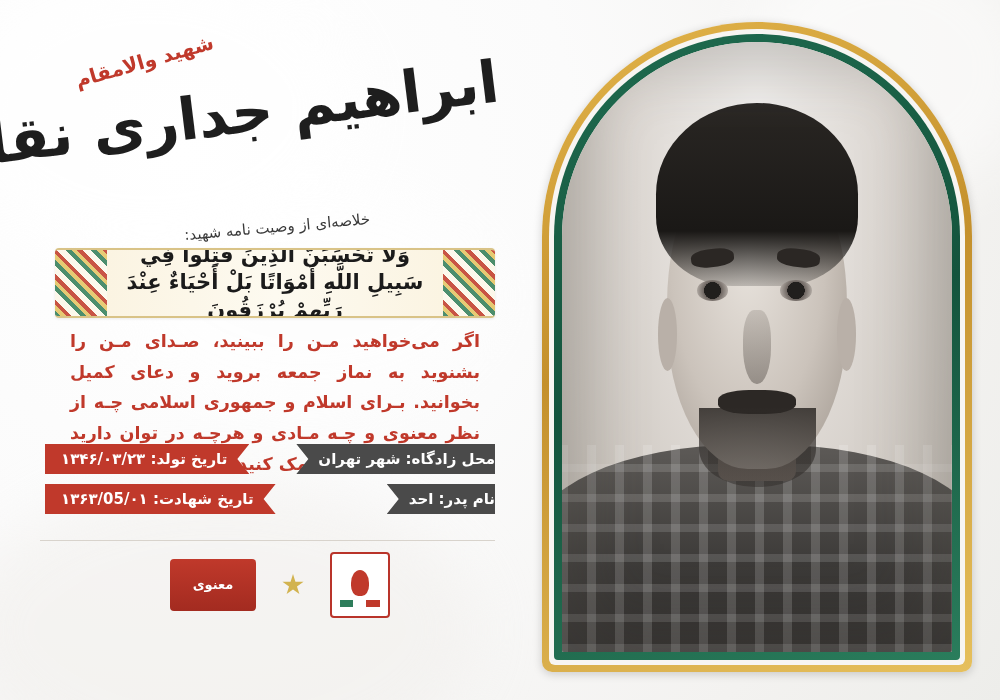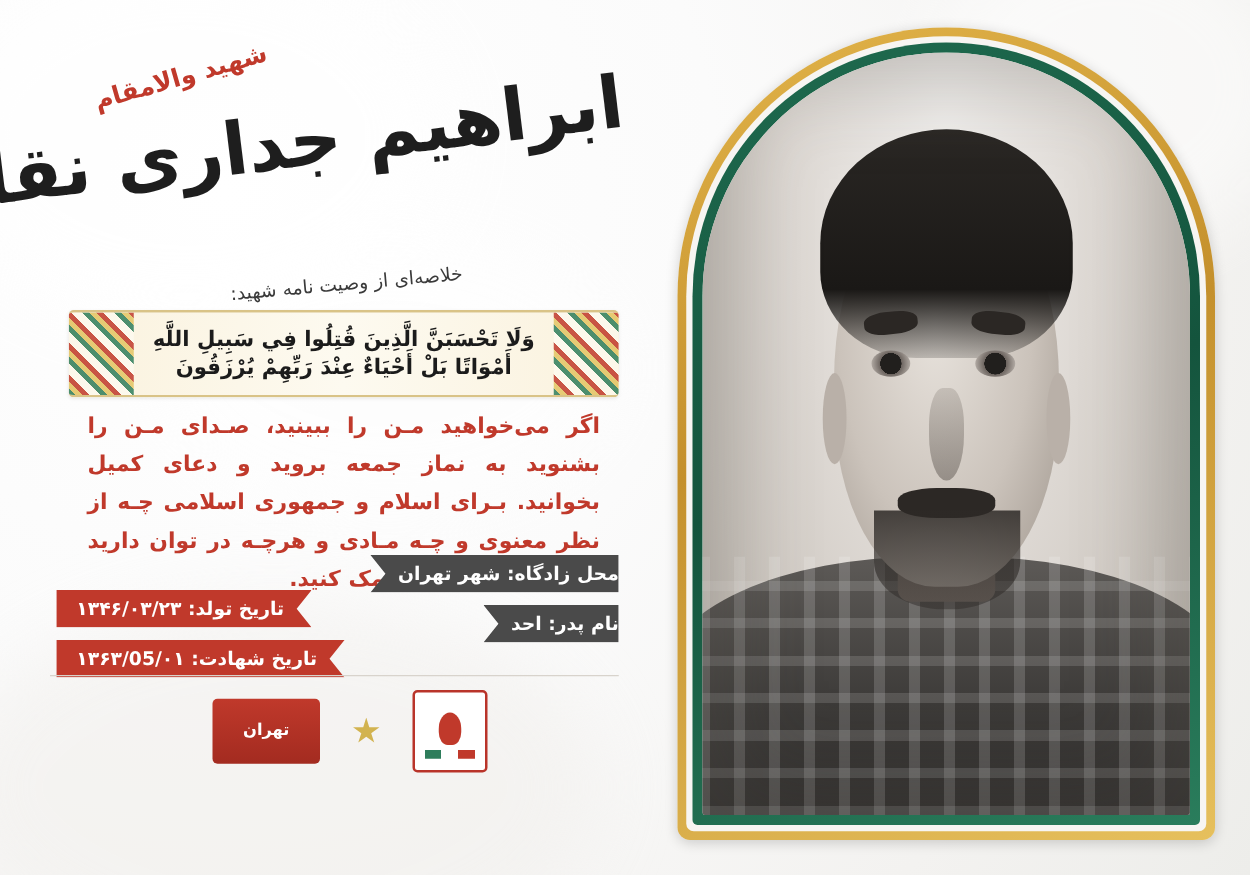--- a/index.html
+++ b/index.html
@@ -153,21 +153,21 @@
     position:absolute;top:0;bottom:0;width:52px;
     background:
       repeating-linear-gradient(45deg,#2e7d5b 0 4px,#e3c463 4px 8px,#c0392b 8px 12px,#fdfaf0 12px 18px);
     opacity:.85;
   }
   .ayah-orn.r{right:0;}
   .ayah-orn.l{left:0;}
   .ayah-text{
     position:absolute;left:52px;right:52px;top:0;bottom:0;
     display:flex;align-items:center;justify-content:center;
-    color:#1b1b1b;font-size:17px;font-weight:bold;text-align:center;
+    color:#1b1b1b;font-size:21px;font-weight:bold;text-align:center;
     padding:0 4px;line-height:1.3;
   }
   .will-text{
     position:absolute;right:60px;top:326px;width:410px;
     color:#c0392b;font-size:17.5px;font-weight:bold;line-height:1.75;
     text-align:justify;text-align-last:center;
   }
   
   .rows{position:absolute;right:45px;top:444px;width:450px;}
   .row{position:relative;height:30px;margin-bottom:10px;}
@@ -176,21 +176,21 @@
     color:#ffffff;font-size:15px;font-weight:bold;padding:0 14px;white-space:nowrap;
   }
   .tag.dark{
     right:0;background:#4a4a4a;
     clip-path:polygon(0 0,100% 0,100% 100%,0 100%,12px 50%);
     padding-right:0;padding-left:22px;
   }
   .tag.red{
     left:0;background:#c0392b;
     clip-path:polygon(0 0,100% 0,calc(100% - 12px) 50%,100% 100%,0 100%);
-    padding-left:16px;padding-right:22px;margin-top:28px;
+    padding-left:16px;padding-right:22px;
   }
   .divider{
     position:absolute;left:40px;right:45px;top:540px;height:1px;background:#d8d3cc;
   }
   
   .logos{
     position:absolute;right:150px;top:552px;display:flex;align-items:center;gap:26px;
   }
   .logo-box{
     width:56px;height:62px;border:2px solid #b9342a;border-radius:4px;
@@ -254,21 +254,21 @@
     </div>
 
     <div class="divider"></div>
 
     <div class="logos">
       <div class="logo-box">
         <div class="tulip"></div>
         <div class="bar"></div>
       </div>
       <div class="logo-star"></div>
-      <div class="logo-script">تهران</div>
+      <div class="logo-script">معنوی</div>
     </div>
   </div>
 
   <div class="photo-wrap">
     <div class="arch-outer"></div>
     <div class="arch-mid"></div>
     <div class="arch-green"></div>
     <div class="arch-inner">
       <div class="portrait">
         <div class="p-shoulders">

